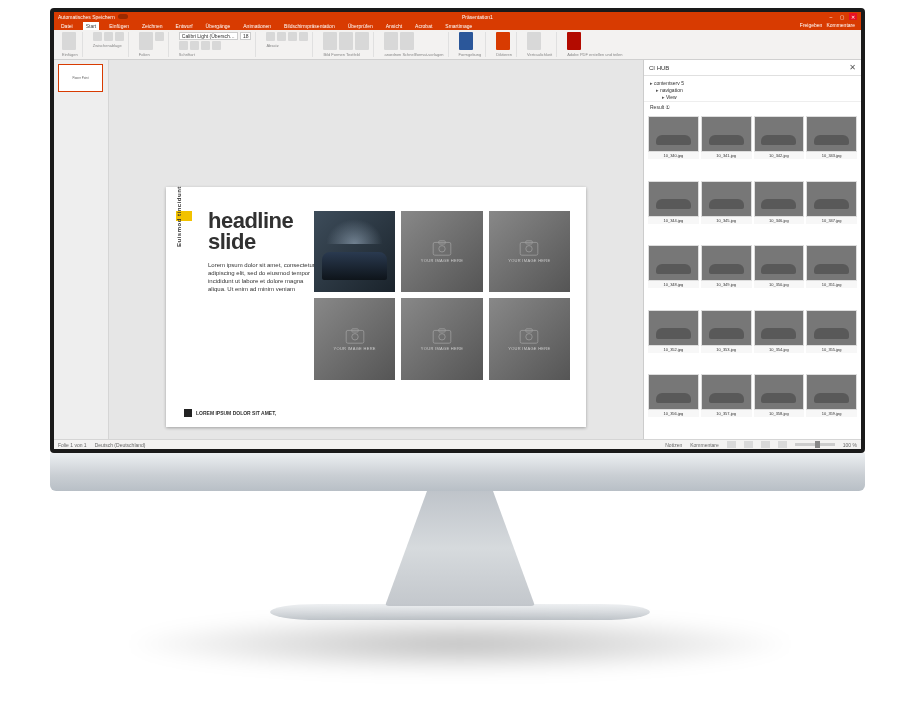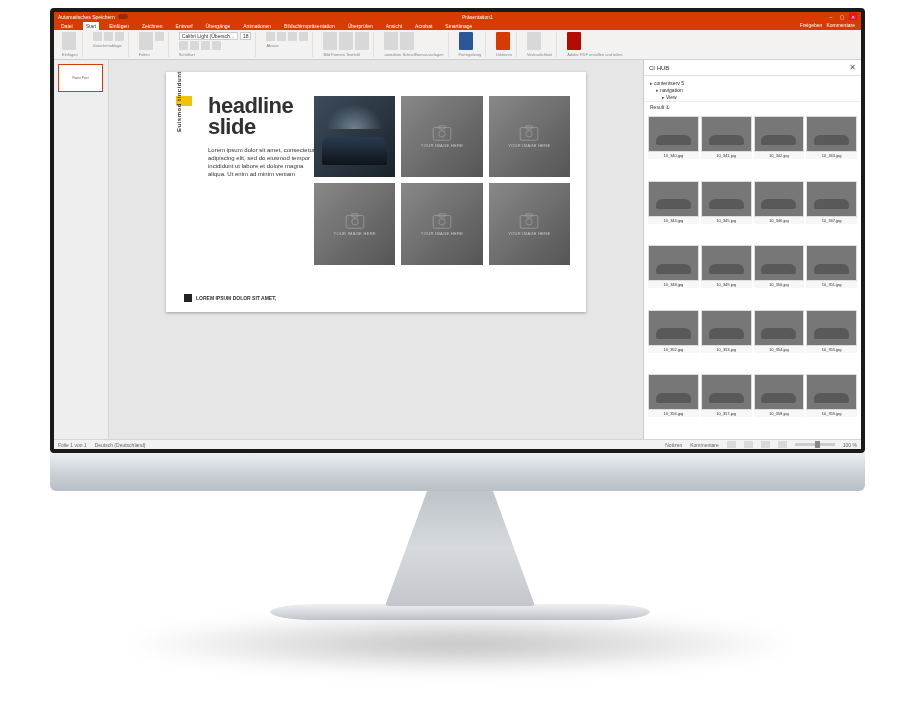--- a/index.html
+++ b/index.html
@@ -42,21 +42,21 @@
 .topright { position: absolute; right: 6px; top: 10px; display: flex; gap: 4px; font-size: 5px; color: #fff; }
 
 
 .main { flex: 1; display: flex; background: #e6e6e6; overflow: hidden; }
 
 
 .thumbrail { width: 55px; background: #eee; border-right: 1px solid #d5d5d5; padding: 4px; }
 .thumb { width: 45px; height: 28px; background: #fff; border: 1px solid #d83b01; margin-bottom: 4px; display: flex; align-items: center; justify-content: center; font-size: 3px; color: #666; }
 
 
-.canvas-wrap { flex: 1; display: flex; align-items: flex-start; justify-content: center; padding: 12px; }
+.canvas-wrap { flex: 1; display: flex; align-items: flex-end; justify-content: center; padding: 12px; }
 .slide { width: 420px; height: 240px; background: #fff; box-shadow: 0 1px 3px rgba(0,0,0,.3); position: relative; padding: 24px 18px 12px 32px; }
 .slide .sidebar-label { position: absolute; left: 10px; top: 60px; transform: rotate(-90deg); transform-origin: left top; font-size: 6px; font-weight: bold; letter-spacing: .5px; }
 .slide .accent { position: absolute; left: 10px; top: 24px; width: 16px; height: 10px; background: #f2c200; }
 .slide .headline { font-size: 22px; font-weight: 800; line-height: .95; letter-spacing: -.5px; }
 .slide .body { font-size: 6px; color: #333; margin-top: 8px; width: 110px; line-height: 1.35; }
 .slide .footer { position: absolute; bottom: 10px; left: 18px; font-size: 5px; font-weight: bold; display: flex; align-items: center; gap: 4px; }
 .slide .footer .mark { width: 8px; height: 8px; background: #222; }
 .slide .grid { position: absolute; right: 16px; top: 24px; width: 256px; display: grid; grid-template-columns: repeat(3, 1fr); gap: 6px; }
 .slide .cell { aspect-ratio: 1/1; background: linear-gradient(135deg,#888,#555); display: flex; flex-direction: column; align-items: center; justify-content: center; color: #ccc; font-size: 4px; letter-spacing: .3px; }
 .slide .cell svg { width: 20px; height: 16px; opacity: .5; margin-bottom: 2px; }

